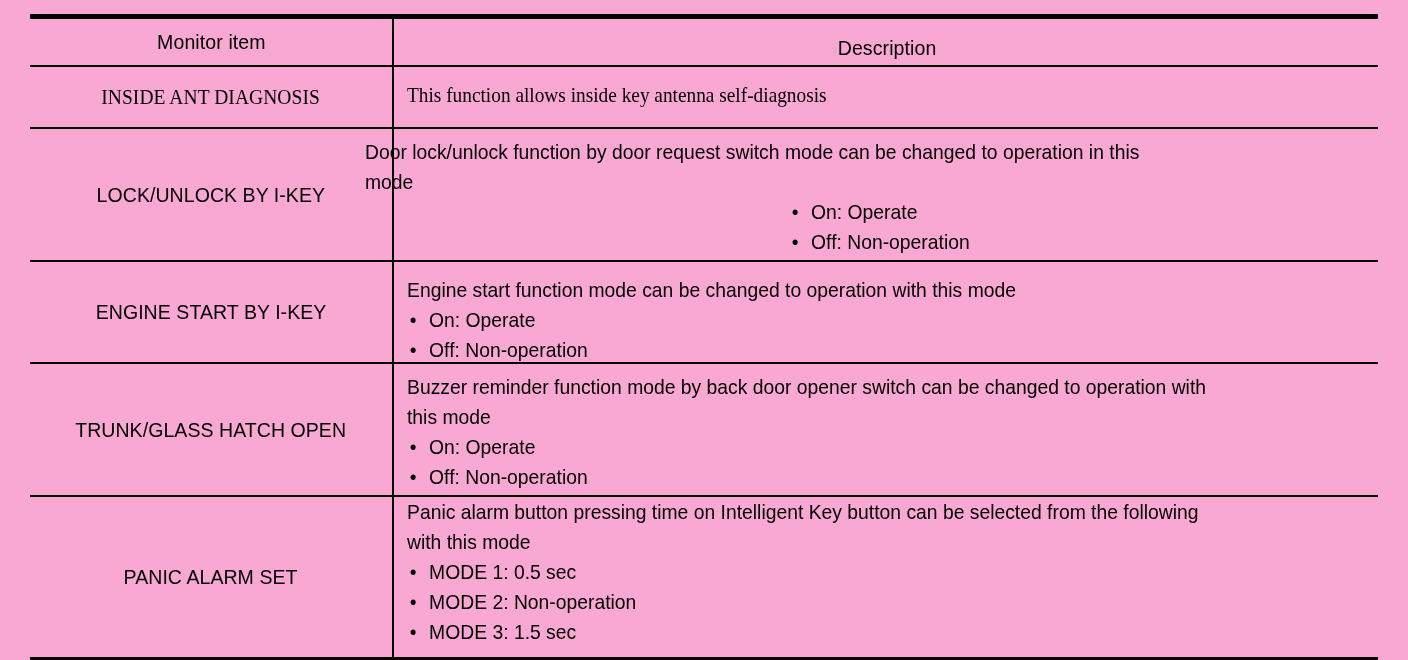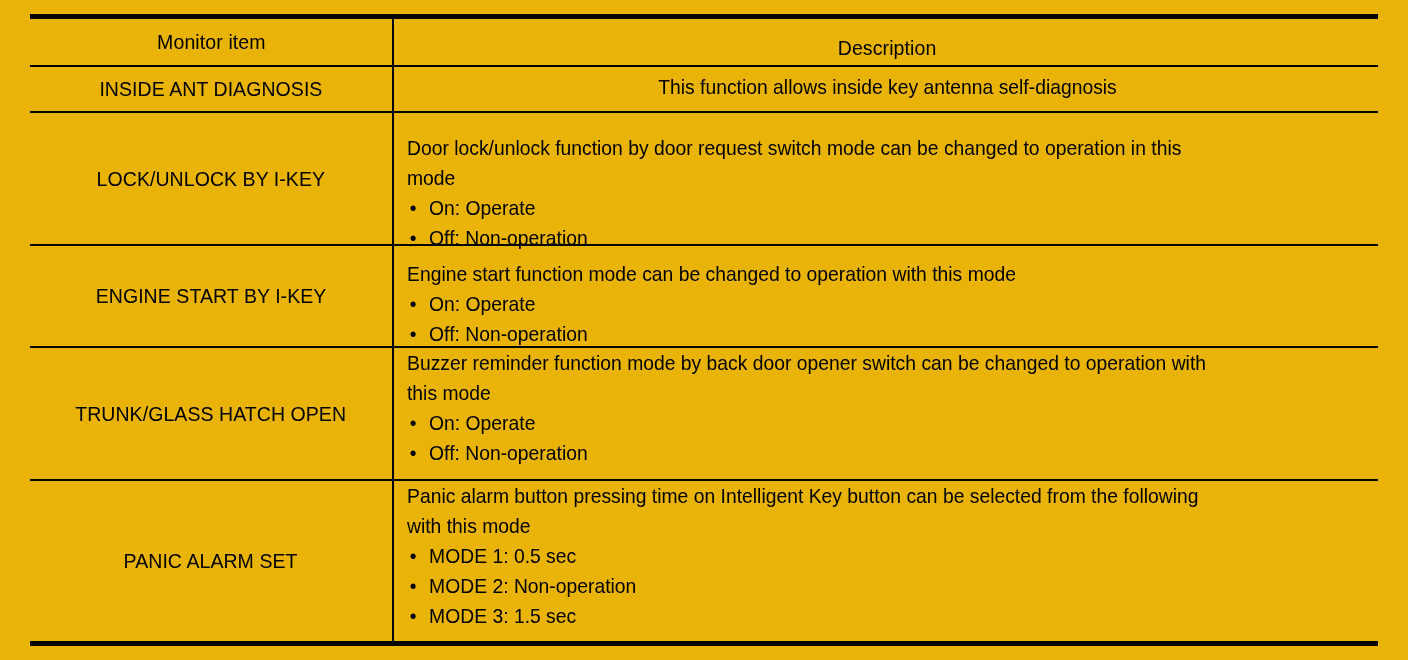--- a/index.html
+++ b/index.html
@@ -12,21 +12,21 @@
     height: 660px;
     font-family: "Liberation Sans", "DejaVu Sans", sans-serif;
     color: #000000;
     overflow: hidden;
   }
 
   .page {
     position: relative;
     width: 1408px;
     height: 660px;
-    background: #eab308;
+    background: #f9a8d4;
   }
 
   
   .table-wrap {
     position: absolute;
     left: 30px;
     top: 14px;
     width: 1348px;
   }
 
@@ -138,30 +138,30 @@
   }
   .bullets li .bullet-dot {
     position: absolute;
     left: 3px;
     top: 0;
     font-size: 21px;
     line-height: 30px;
   }
 
   
-  .row-1 { height: 44px; }
+  .row-1 { height: 60px; font-family: Liberation Serif, serif; }
   .row-2 { height: 131px; }
   .row-3 { height: 100px; }
   .row-4 { height: 131px; }
   .row-5 { height: 160px; }
 
-  .row-1 .cell-desc { padding-top: 5px; text-align: center; }
-  .row-2 .cell-desc { padding-top: 20px; }
+  .row-1 .cell-desc { padding-top: 13px; }
+  .row-2 .cell-desc { padding-top: 8px; align-items: center; }
   .row-3 .cell-desc { padding-top: 13px; }
-  .row-4 .cell-desc { padding-top: 0; }
+  .row-4 .cell-desc { padding-top: 8px; }
   .row-5 .cell-desc { padding-top: 8px; justify-content: flex-end; }
 </style>
 </head>
 <body>
 
 <div class="page">
   <div class="table-wrap">
 
     <div class="rule-thick"></div>
 

